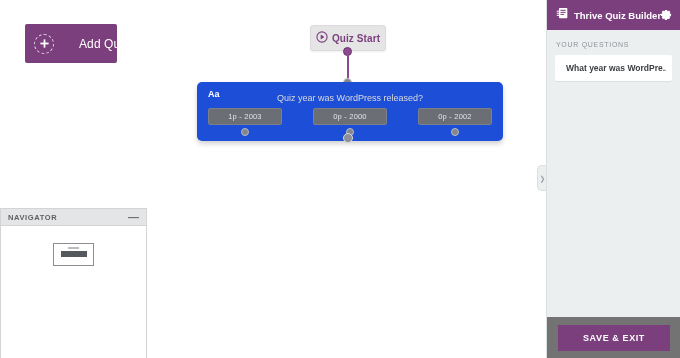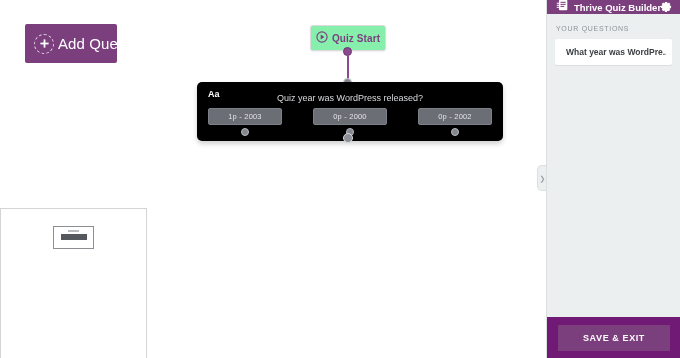--- a/index.html
+++ b/index.html
@@ -30,29 +30,29 @@
     cursor: pointer;
   }
   #add-question .plus-ring {
     width: 20px; height: 20px; border-radius: 50%;
     border: 1.6px dashed #e8dbe9;
     display: flex; align-items: center; justify-content: center;
     flex: 0 0 auto;
   }
   #add-question .plus-ring svg { display: block; }
   #add-question .aq-label {
-    color: #ffffff; font-size: 15px; margin-left: 4px;
+    color: #ffffff; font-size: 12px; margin-left: 25px;
     white-space: nowrap; letter-spacing: .1px;
   }
 
   
   #quiz-start {
     position: absolute; left: 310px; top: 25px;
     width: 76px; height: 26px;
-    background: #86efac;
+    background: #e5e5e5;
     border: 1px solid #ded9de;
     border-radius: 3px;
     display: flex; align-items: center; justify-content: center;
     box-shadow: 0 1px 2px rgba(0,0,0,.07);
     cursor: pointer;
   }
   #quiz-start .play-icon { margin-right: 4px; display: block; }
   #quiz-start .qs-label {
     color: #7b3f7e; font-size: 10px; font-weight: bold; letter-spacing: .1px;
   }
@@ -72,21 +72,21 @@
   }
   .dot-gray-top {
     left: 343px; top: 78px; width: 9px; height: 9px;
     background: #85888d; border: 1.5px solid #c9ccd0;
   }
 
   
   #question-card {
     position: absolute; left: 197px; top: 82px;
     width: 306px; height: 59px;
-    background: #000000;
+    background: #1d4ed8;
     border-radius: 5px;
     box-shadow: 0 3px 5px rgba(0,0,0,.18);
   }
   #question-card .card-top {
     position: relative; height: 24px;
     display: flex; align-items: center;
   }
   #question-card .aa-icon {
     position: absolute; left: 11px; top: 7px;
     color: #ffffff; font-size: 9px; font-weight: bold;
@@ -162,21 +162,21 @@
   }
 
   
   #sidebar {
     position: absolute; left: 546px; top: 0;
     width: 134px; height: 358px;
     background: #eceff0;
     border-left: 1px solid #dcdfe0;
   }
   #sidebar-header {
-    height: 14px;
+    height: 30px;
     background: #7b3f7e;
     display: flex; align-items: center;
     padding: 0 26px 0 9px;
   }
   #sidebar-header .brand-title {
     color: #ffffff; font-size: 9.5px; font-weight: bold;
     margin-left: 5px; flex: 1 1 auto; white-space: nowrap;
   }
   #sidebar-header .gear { cursor: pointer; display: block; }
   #sidebar .sec-label {
@@ -207,21 +207,21 @@
     border-radius: 5px 0 0 5px;
     display: flex; align-items: center; justify-content: center;
     cursor: pointer;
   }
   #collapse-handle span { font-size: 7px; color: #9ea2a6; line-height: 1; }
 
   
   #sidebar-footer {
     position: absolute; left: 0; bottom: 0;
     width: 134px; height: 41px;
-    background: #701a75;
+    background: #737373;
     display: flex; align-items: center; justify-content: center;
   }
   #save-exit-button {
     width: 112px; height: 26px;
     background: #7b3f7e;
     display: flex; align-items: center; justify-content: center;
     cursor: pointer;
   }
   #save-exit-button .se-label {
     color: #ffffff; font-size: 9px; font-weight: bold; letter-spacing: .6px;
@@ -274,20 +274,24 @@
         </div>
         <div class="answer">
           <span class="a-label">0p - 2002</span>
           <span class="a-dot"></span>
         </div>
       </div>
     </div>
     <div class="dot dot-gray-bottom"></div>
 
     <div id="navigator">
+      <div class="nav-header">
+        <span class="nav-title">NAVIGATOR</span>
+        <span class="nav-min">—</span>
+      </div>
       <div class="nav-body">
         <div id="nav-thumb">
           <span class="tb-start"></span>
           <span class="tb-card"></span>
         </div>
       </div>
     </div>
   </div>
 
   <div id="collapse-handle">

